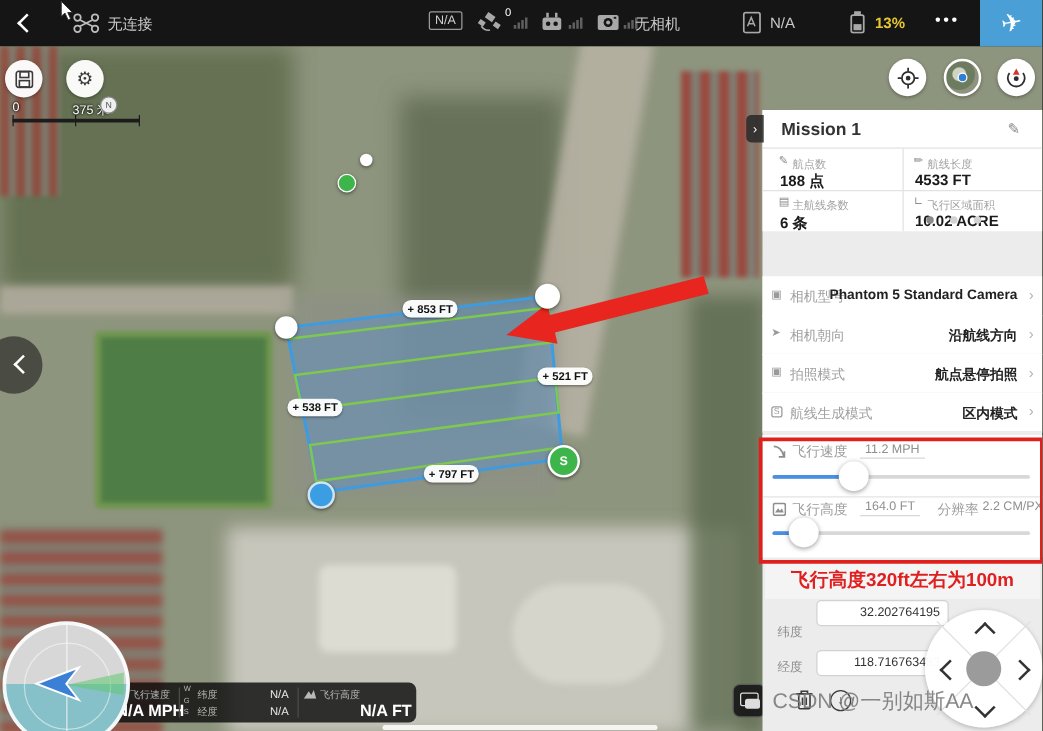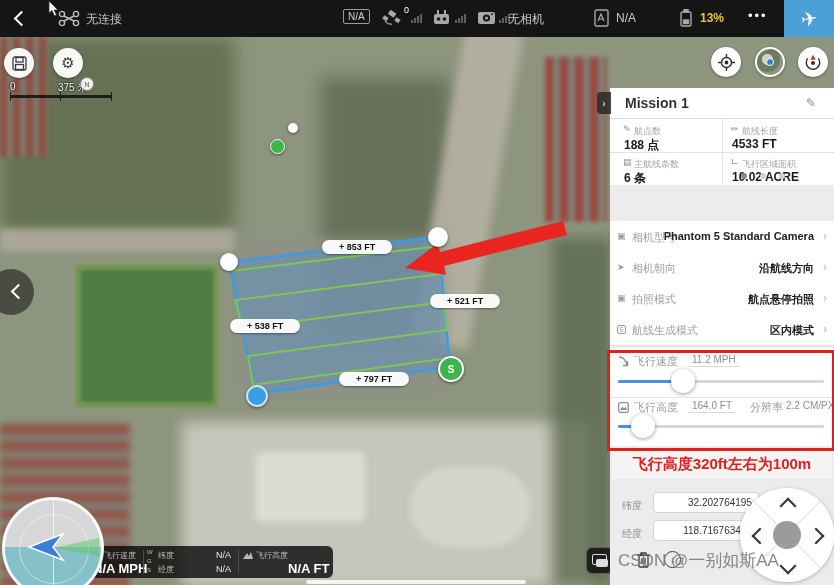--- a/index.html
+++ b/index.html
@@ -14,21 +14,21 @@
   .sigbars i{display:block;width:2px;background:#5f5f5f;}
   .yellow{color:#e8c832;text-align:center;}
   .more-btn{position:absolute;top:7px;background:none;border:none;color:#fff;font-size:13px;letter-spacing:2px;cursor:pointer;}
   .plane-btn{position:absolute;right:0;top:0;width:50px;height:37px;background:#4b9fd7;border:none;color:#fff;font-size:20px;cursor:pointer;}
   .chev-l{display:inline-block;width:9px;height:9px;border-left:2px solid #fff;border-bottom:2px solid #fff;transform:rotate(45deg);}
   
   .map{position:absolute;left:0;top:37px;width:834px;height:548px;overflow:hidden;background:#8e957e;}
   .tp{position:absolute;}
   .overlay-svg{position:absolute;left:0;top:0;pointer-events:none;}
   .handle{position:absolute;border-radius:50%;box-shadow:0 1px 3px rgba(0,0,0,.5);z-index:12;}
-  .dist-pill{position:absolute;background:rgba(255,255,255,.95);border-radius:8px;padding:2px 17px;
+  .dist-pill{position:absolute;background:rgba(255,255,255,.95);border-radius:8px;padding:2px 4px;
     font-size:9px;font-weight:bold;color:#111;box-shadow:0 1px 2px rgba(0,0,0,.4);white-space:nowrap;z-index:11;}
   .anno-box{position:absolute;background:rgba(250,250,250,.9);border-radius:2px;padding:3px 8px;
     color:#e02020;font-weight:bold;font-size:16px;letter-spacing:2px;z-index:13;white-space:nowrap;}
   .circle-btn{position:absolute;width:30px;height:30px;border-radius:50%;background:rgba(255,255,255,.96);
     box-shadow:0 1px 3px rgba(0,0,0,.35);display:flex;align-items:center;justify-content:center;cursor:pointer;border:none;z-index:14;}
   .scale-lbl{position:absolute;font-size:10px;color:#fff;text-shadow:0 0 2px #000,0 0 2px #000;z-index:14;}
   .scale-bar{position:absolute;height:3px;background:#1c1c1c;z-index:14;}
   .scale-bar i{position:absolute;top:-3px;width:1px;height:9px;background:#1c1c1c;}
   .statusbar{position:absolute;background:rgba(12,12,12,.82);border-radius:0 6px 6px 0;z-index:15;color:#fff;}
   .sb-lab{position:absolute;font-size:8px;color:#b9b9b9;white-space:nowrap;}
@@ -391,21 +391,21 @@
     <span class="slide-lab" style="left:140px;top:312px;">分辨率</span>
     <span class="slide-val" style="left:172px;top:312px;border:none;">2.2 CM/PX</span>
     <div class="track" style="left:8px;top:337px;width:206px;">
         <span class="fill" style="width:25px;"></span>
       </div>
     <div class="thumb" style="left:21px;top:326px;"></div>
 
     <div class="note-bar">飞行高度320ft左右为100m</div>
 
     <span class="coord-lab" style="top:411px;">纬度</span>
-    <input class="coord-in" style="top: 404px;" readonly="" value="32.202764195">
+    <input class="coord-in" style="top: 392px;" readonly="" value="32.202764195">
     <span class="coord-lab" style="top:439px;">经度</span>
     <input class="coord-in" style="top: 432px;" readonly="" value="118.716763483">
 
     <div class="dpad">
       <div class="x1"></div>
       <div class="x2"></div>
       <span class="dchev" style="left:42px;top:12px;transform:rotate(45deg);"></span>
       <span class="dchev" style="left:14px;top:42px;transform:rotate(-45deg);"></span>
       <span class="dchev" style="left:70px;top:42px;transform:rotate(135deg);"></span>
       <span class="dchev" style="left:42px;top:72px;transform:rotate(225deg);"></span>

